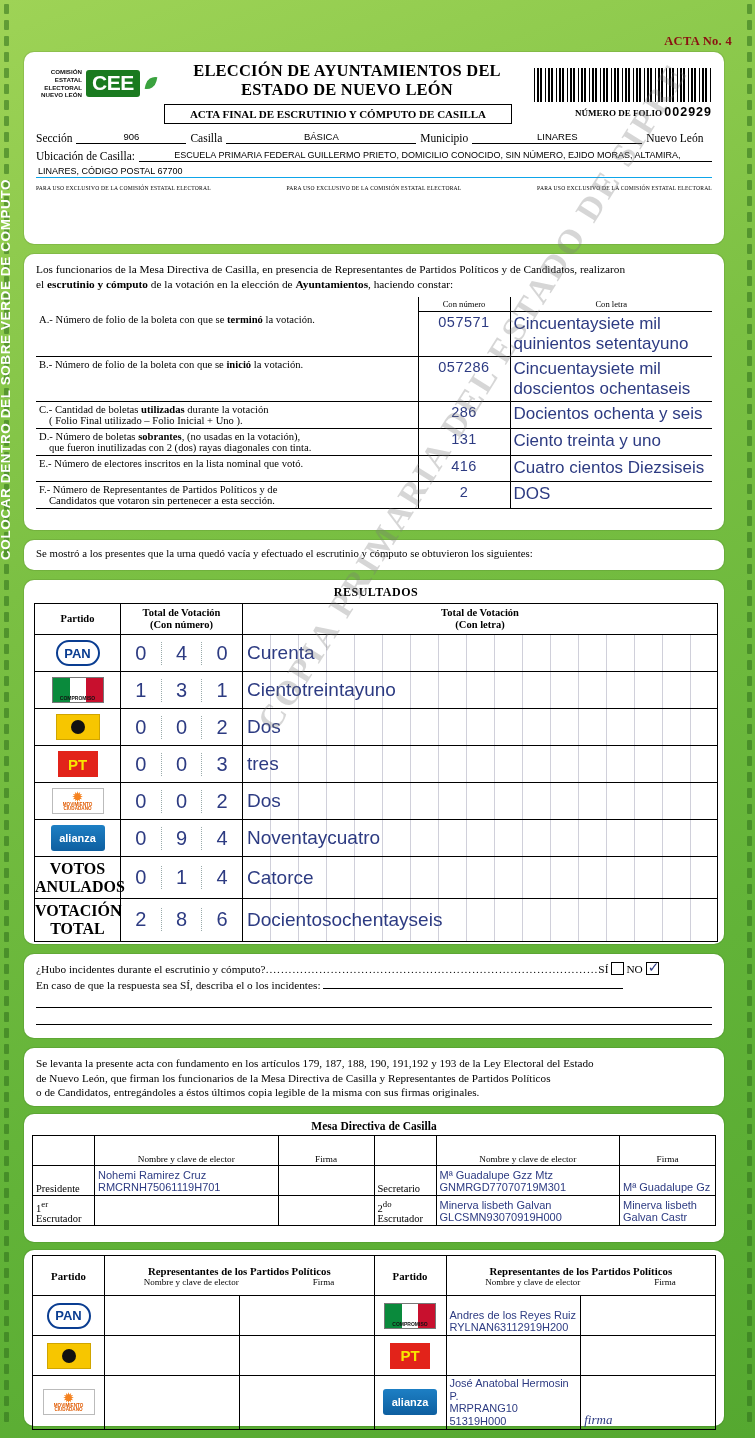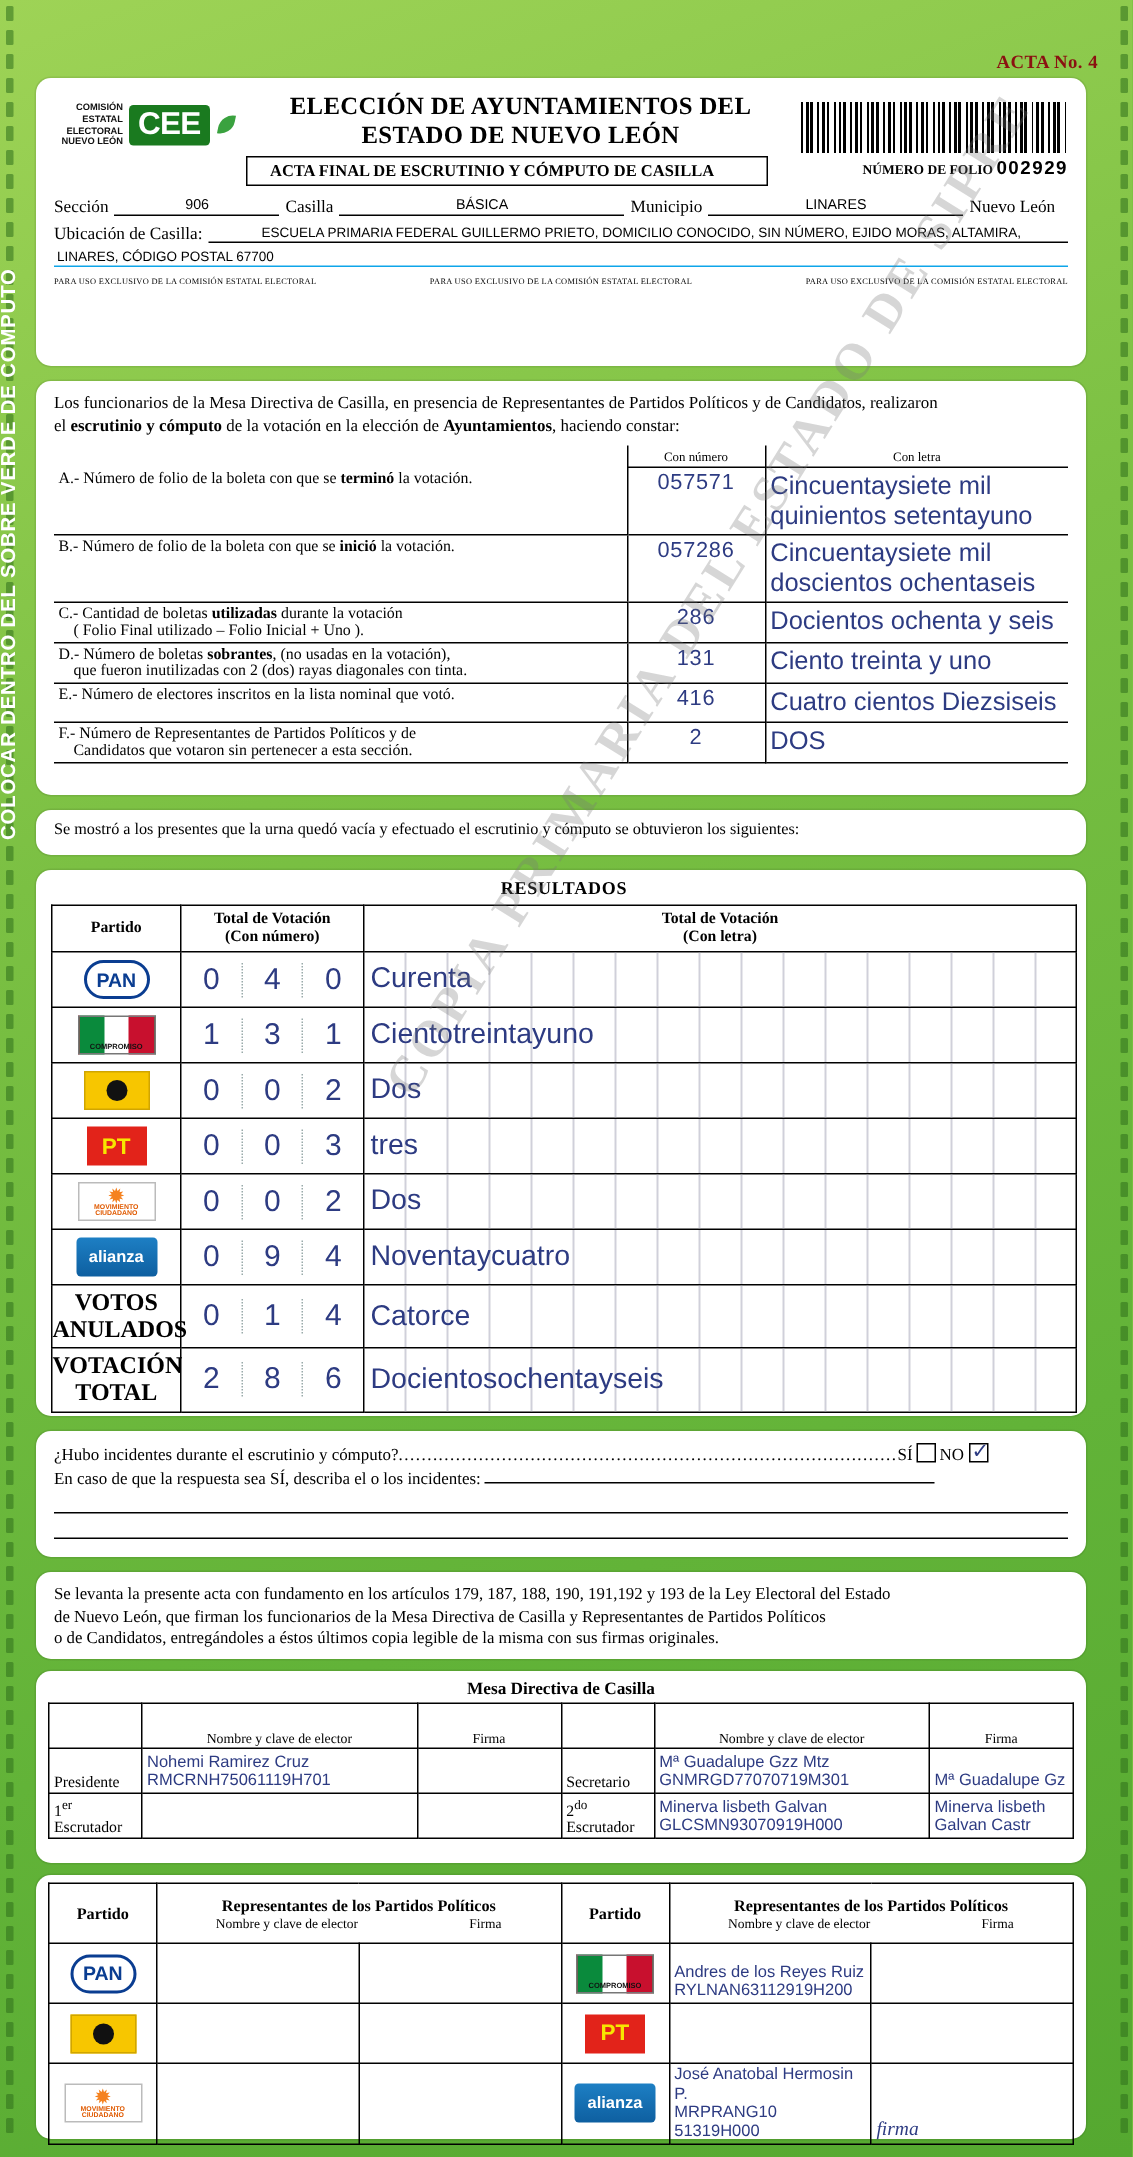--- a/index.html
+++ b/index.html
@@ -67,21 +67,21 @@
   .cee-logo {
     background:#1a7a1f; color:#fff; font-family:"Liberation Sans", sans-serif;
     font-weight:bold; font-size:21px; padding:1px 6px 2px 6px; border-radius:3px;
     letter-spacing:-.5px;
   }
   .cee-leaf { width:14px; height:18px; position:relative; }
   .cee-leaf:before{content:""; position:absolute; left:2px; top:1px; width:10px;height:14px;
     background:#3aa23f; border-radius:10px 0 10px 0; transform:rotate(12deg);}
   .hdr-mid { flex:1; }
   .subtitle-box {
-    border:1px solid #000; font-weight:bold; font-size:11px;
+    border:1px solid #000; text-align:center; font-weight:bold; font-size:11px;
     padding:3px 15px; margin:4px 18px 0 0;
   }
   .barcode { flex:0 0 182px; padding-top:6px; text-align:right; }
   .bc { height:34px; width:178px; margin-left:auto;
     background: repeating-linear-gradient(90deg,#000 0 1px,#fff 1px 3px,#000 3px 5px,#fff 5px 6px,#000 6px 8px,#fff 8px 11px);
   }
   .folio-line { text-align:right; font-size:9px; font-weight:bold; margin-top:3px; }
   .folio-num { font-family:"Liberation Sans", sans-serif; font-size:12.5px; letter-spacing:1px; }
 
   .field-row { display:flex; align-items:flex-end; font-size:11.5px; margin-top:7px; gap:4px;}

